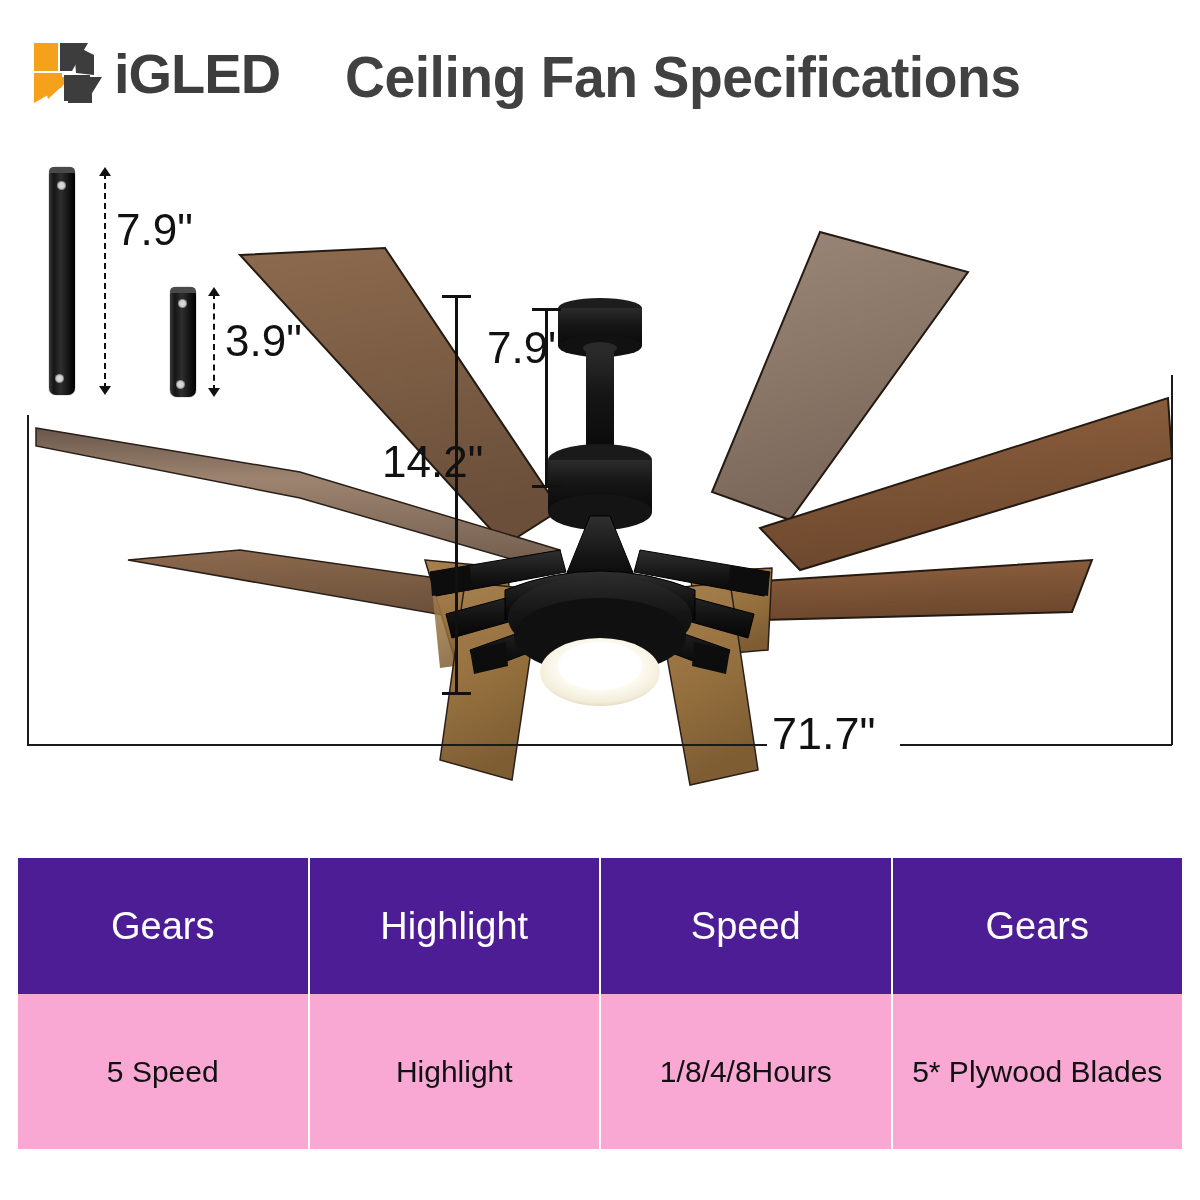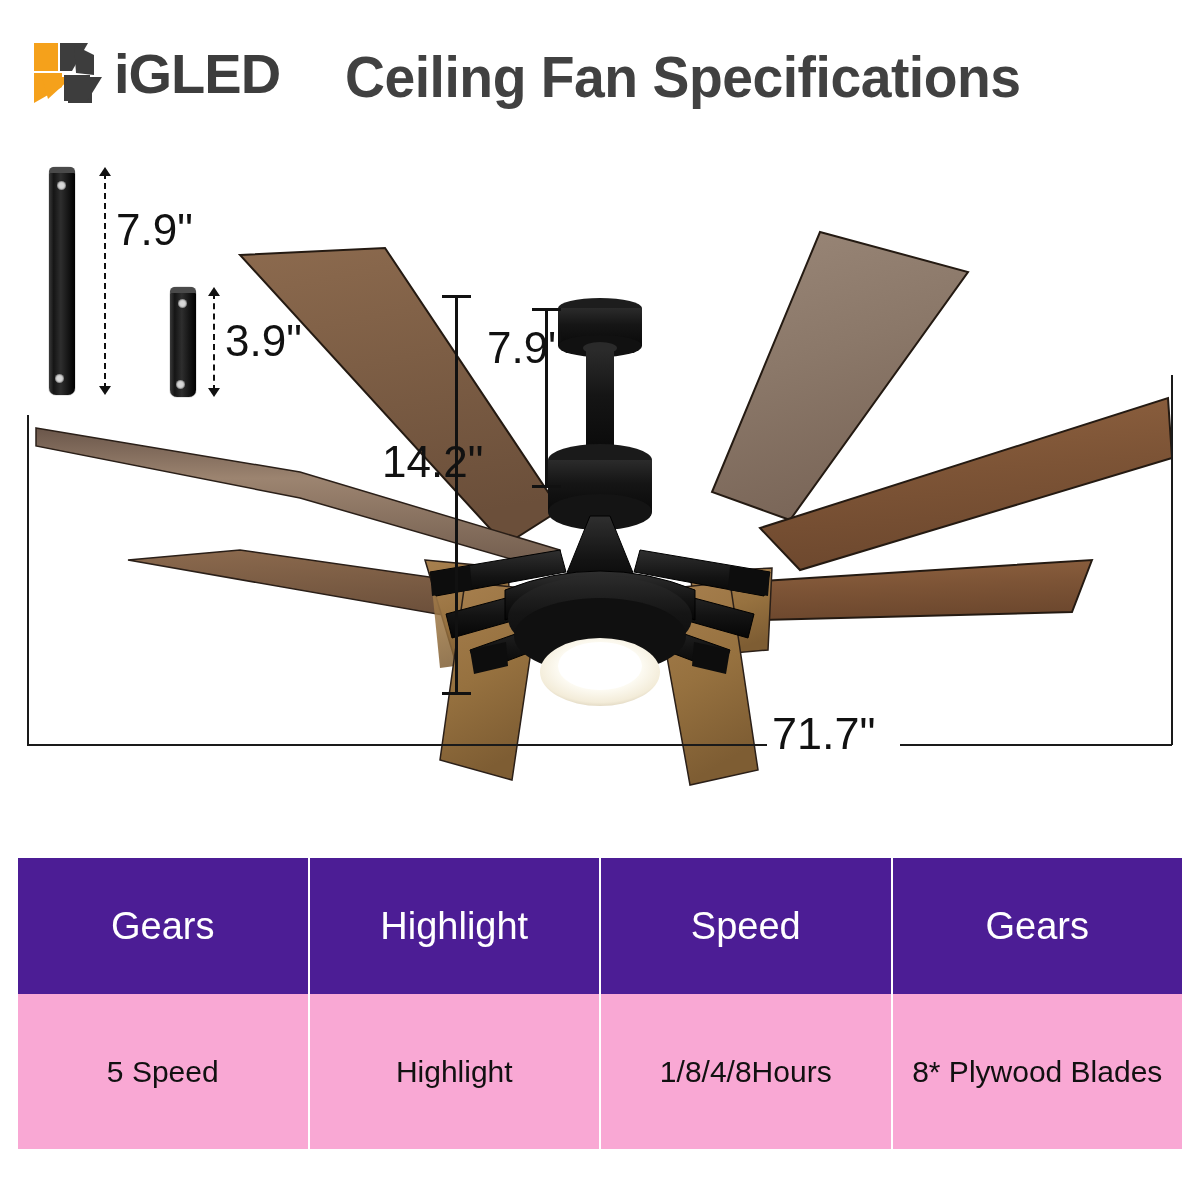--- a/index.html
+++ b/index.html
@@ -291,18 +291,18 @@
         <th>Highlight</th>
         <th>Speed</th>
         <th>Gears</th>
       </tr>
     </thead>
     <tbody>
       <tr>
         <td>5 Speed</td>
         <td>Highlight</td>
         <td>1/8/4/8Hours</td>
-        <td>8* Plywood Blades</td>
+        <td>5* Plywood Blades</td>
       </tr>
     </tbody>
   </table>
 
 </div>
 
 </body></html>

